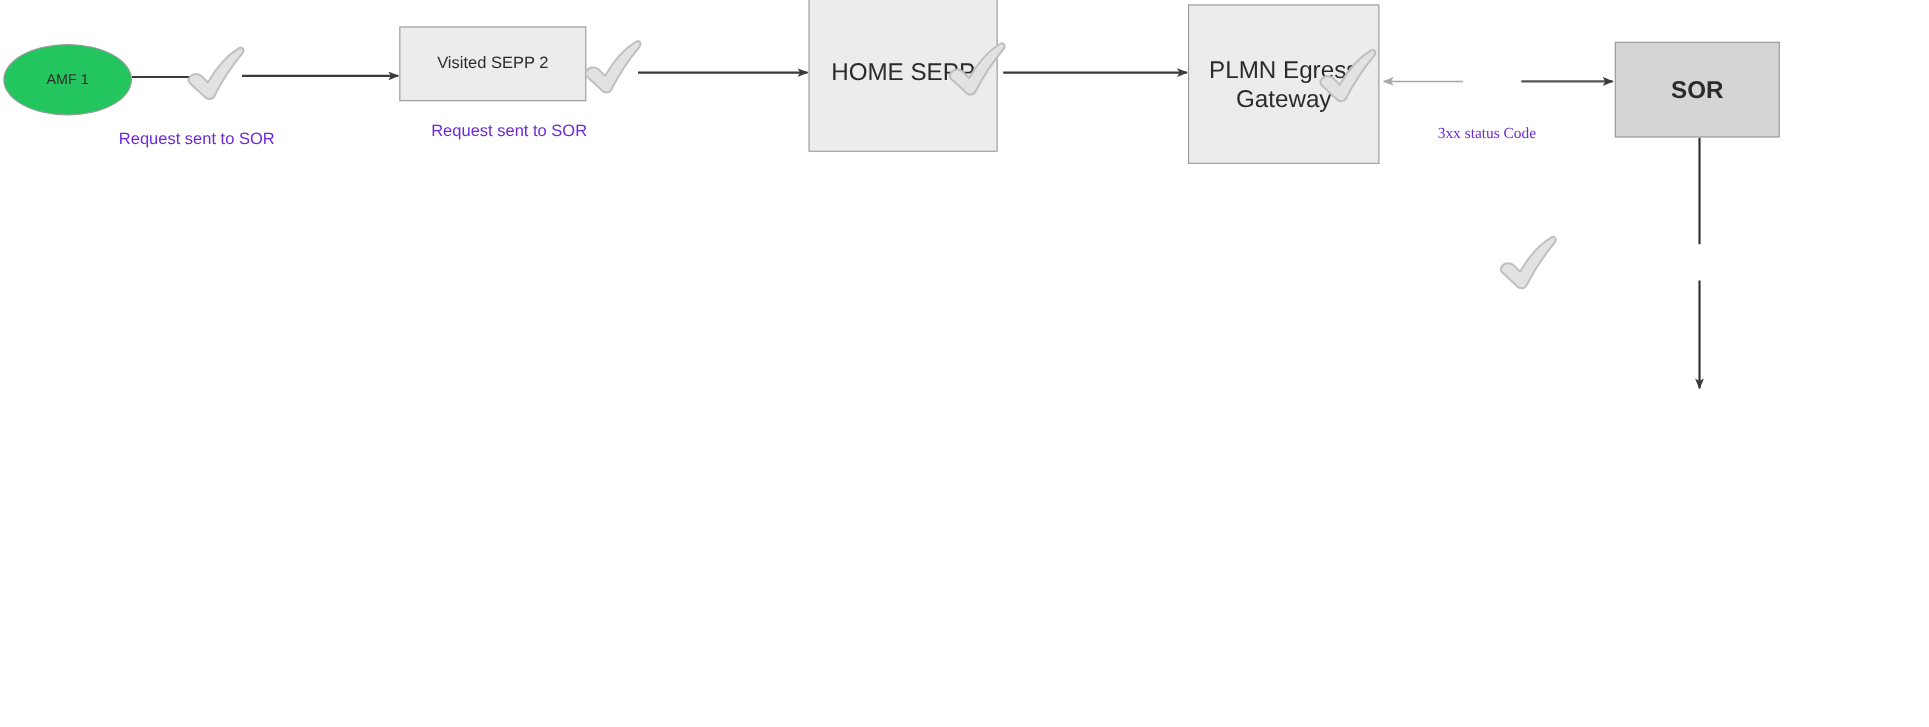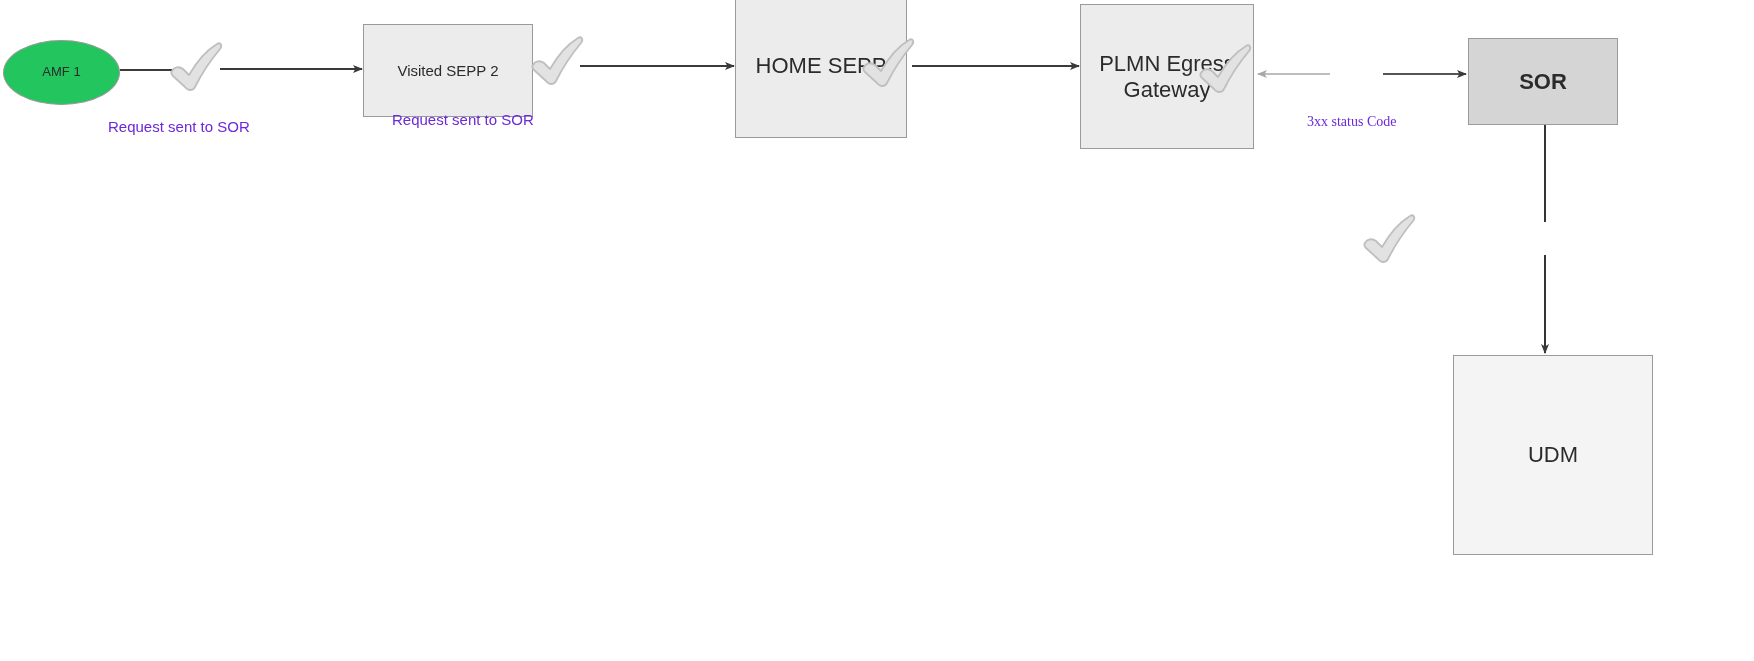--- a/index.html
+++ b/index.html
@@ -91,40 +91,37 @@
     <line x1="1383" y1="74" x2="1466" y2="74" stroke="#555555" stroke-width="2.2" marker-end="url(#arrow-dark)"></line>
 
     <line x1="1545" y1="125" x2="1545" y2="222" stroke="#2b2b2b" stroke-width="1.9"></line>
     <line x1="1545" y1="255" x2="1545" y2="353" stroke="#2b2b2b" stroke-width="1.9" marker-end="url(#arrow-dark)"></line>
   </svg>
 
   <div class="node node-ellipse" style="left:3px; top:40px; width:117px; height:65px; background:#22c55e; font-size:13px;">
     <span class="node-label">AMF 1</span>
   </div>
 
-  <div class="node node-rect" style="left:363px; top:24px; width:170px; height:93px; background:#ececec; font-size:15px;">
+  <div class="node node-rect" style="left:363px; top:24px; width:170px; height:68px; background:#ececec; font-size:15px;">
     <span class="node-label">Visited SEPP 2</span>
   </div>
 
   <div class="node node-rect" style="left:735px; top:-6px; width:172px; height:144px; background:#ececec; font-size:22px;">
     <span class="node-label">HOME SEPP</span>
   </div>
 
   <div class="node node-rect" style="left:1080px; top:4px; width:174px; height:145px; background:#ececec; font-size:22px;">
     <span class="node-label">PLMN Egress
 Gateway</span>
   </div>
 
   <div class="node node-rect" style="left:1468px; top:38px; width:150px; height:87px; background:#d5d5d5; font-size:22px;font-weight:bold;">
     <span class="node-label">SOR</span>
   </div>
 
-  <div class="node node-rect" style="left:1453px; top:355px; width:200px; height:200px; background:#f4f4f4; font-size:22px;">
-    <span class="node-label">UDM</span>
-  </div>
 
   <div class="edge-label" style="left:108px; top:118px;">
     <span>Request sent to SOR</span>
   </div>
 
   <div class="edge-label" style="left:392px; top:111px;">
     <span>Request sent to SOR</span>
   </div>
 
   <div class="edge-label" style="left:1307px; top:114px; font-size:14px;font-family:Liberation Serif, serif;">

